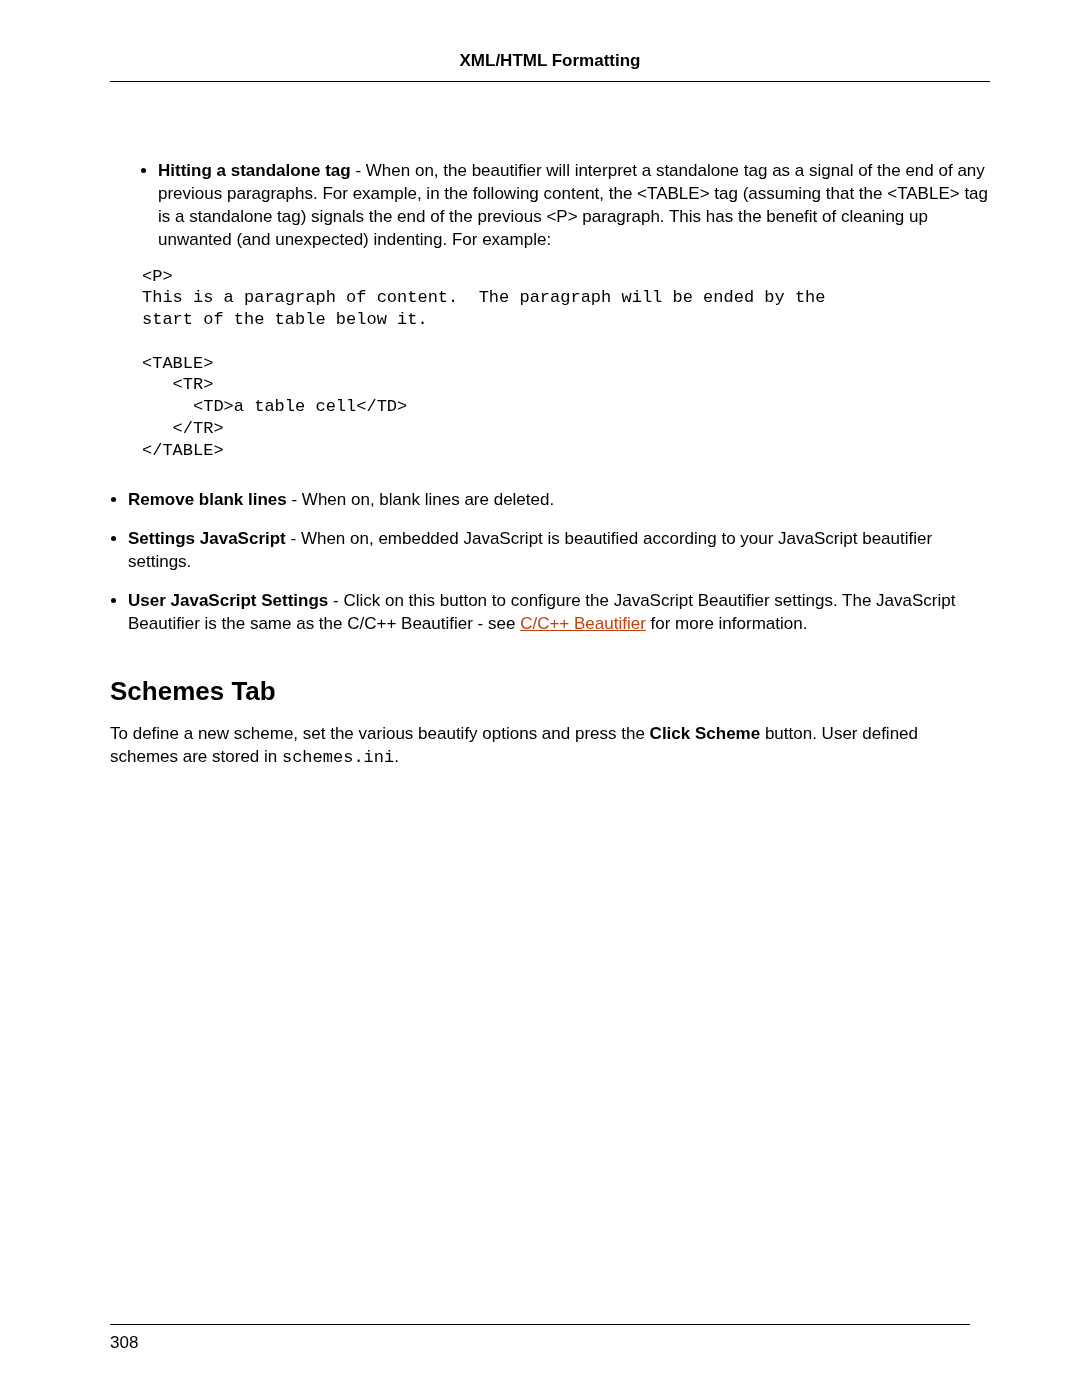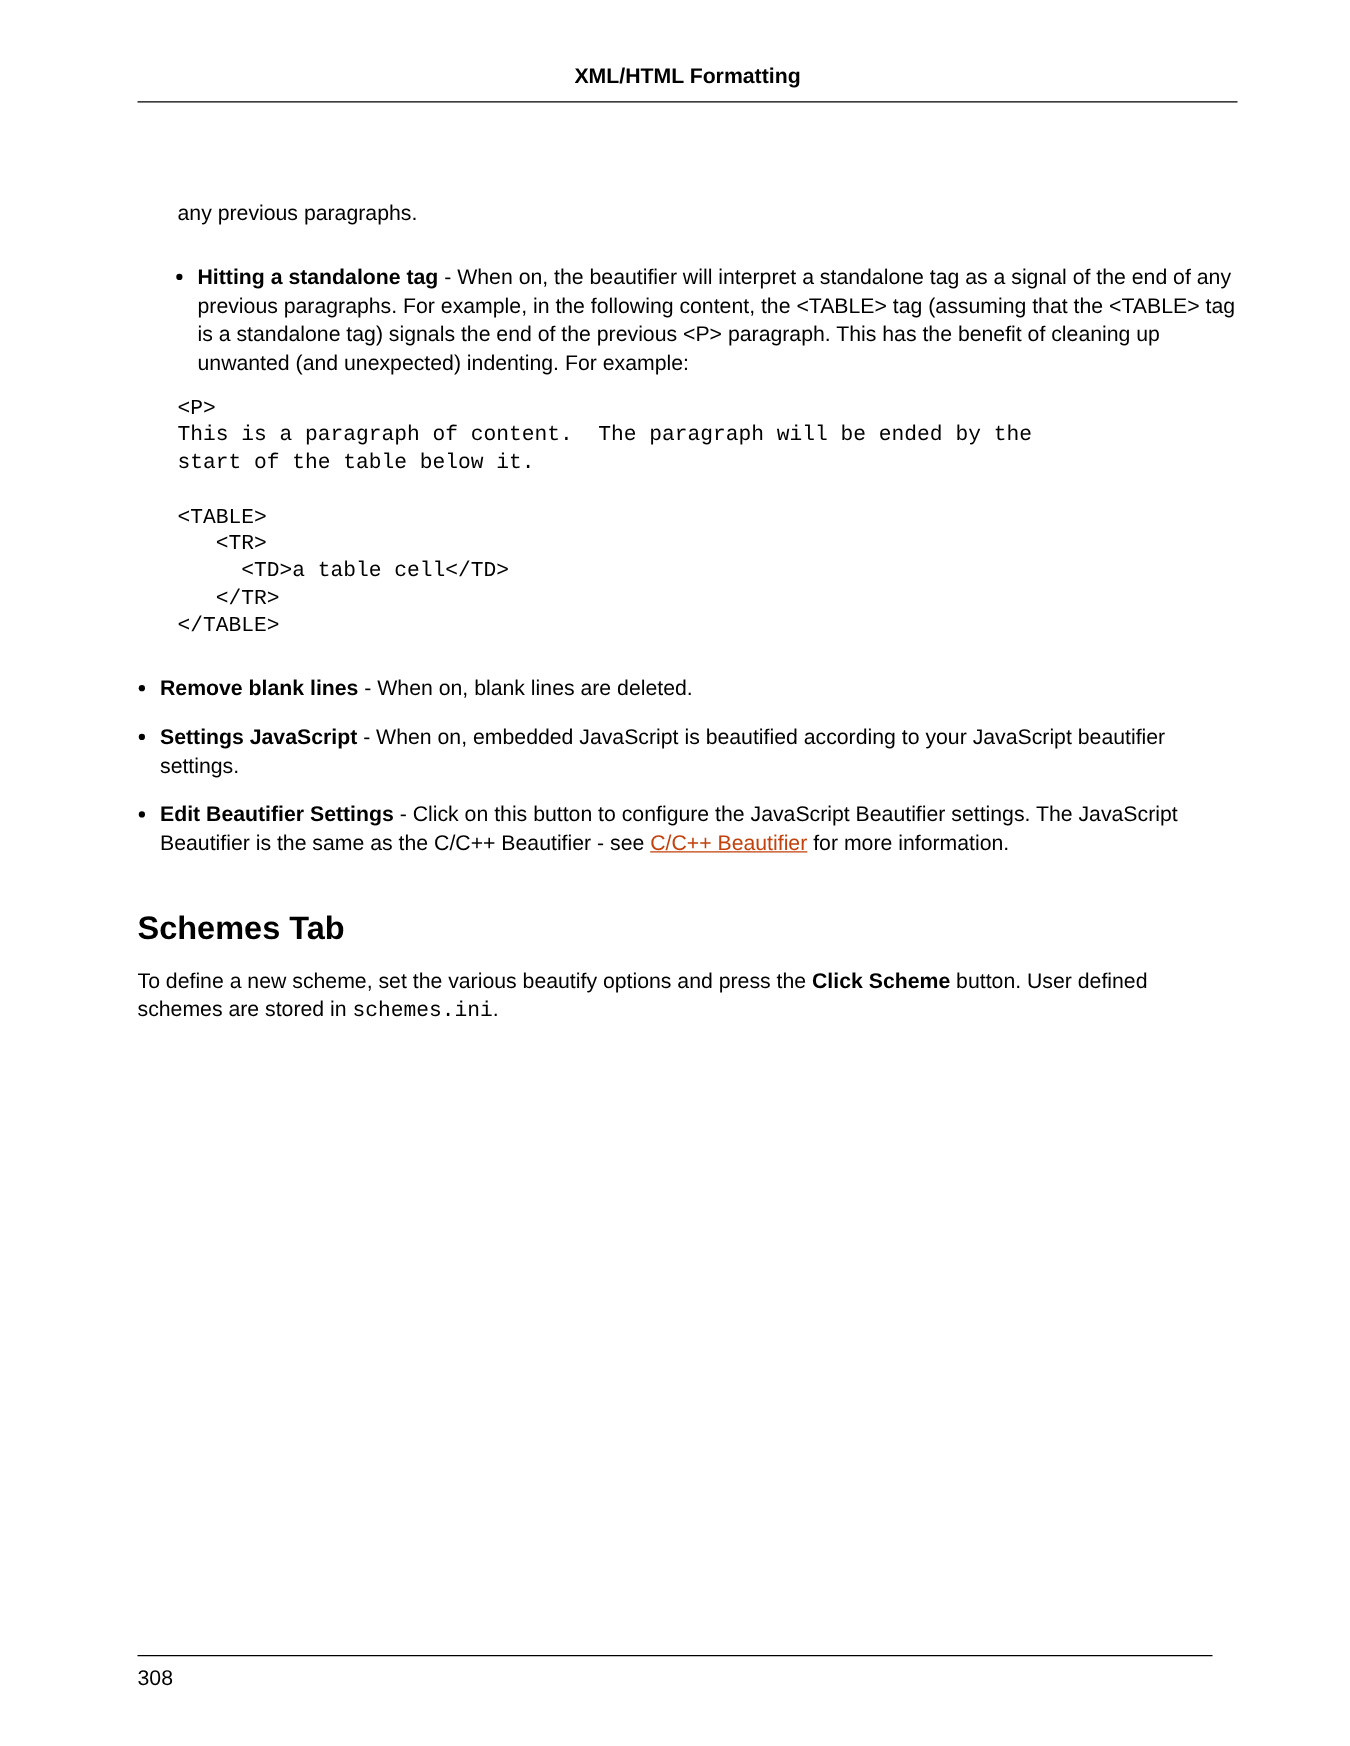--- a/index.html
+++ b/index.html
@@ -102,21 +102,20 @@
   }
 </style>
 </head>
 <body>
 
 <div class="page">
 
   <div class="header-title">XML/HTML Formatting</div>
   <hr class="header-rule">
 
-  <div class="continuation">any previous paragraphs.</div>
 
   <ul class="bullets nested">
     <li>
       <span class="bold">Hitting a standalone tag</span><span> - When on, the beautifier will interpret a standalone tag as a signal of the end of any previous paragraphs. For example, in the following content, the &lt;TABLE&gt; tag (assuming that the &lt;TABLE&gt; tag is a standalone tag) signals the end of the previous &lt;P&gt; paragraph. This has the benefit of cleaning up unwanted (and unexpected) indenting. For example:</span>
     </li>
   </ul>
 
   <div class="code-block">&lt;P&gt;
 This is a paragraph of content.  The paragraph will be ended by the
 start of the table below it.
@@ -128,21 +127,21 @@
 &lt;/TABLE&gt;</div>
 
   <ul class="outer-bullets">
     <li>
       <span class="bold">Remove blank lines</span><span> - When on, blank lines are deleted.</span>
     </li>
     <li>
       <span class="bold">Settings JavaScript</span><span> - When on, embedded JavaScript is beautified according to your JavaScript beautifier settings.</span>
     </li>
     <li>
-      <span class="bold">Edit Beautifier Settings</span><span> - Click on this button to configure the JavaScript Beautifier settings. The JavaScript Beautifier is the same as the C/C++ Beautifier - see </span><a href="#" class="link">C/C++ Beautifier</a><span> for more information.</span>
+      <span class="bold">User JavaScript Settings</span><span> - Click on this button to configure the JavaScript Beautifier settings. The JavaScript Beautifier is the same as the C/C++ Beautifier - see </span><a href="#" class="link">C/C++ Beautifier</a><span> for more information.</span>
     </li>
   </ul>
 
   <div class="section-heading">Schemes Tab</div>
 
   <p class="body-para">
     <span>To define a new scheme, set the various beautify options and press the </span><span class="bold">Click Scheme</span><span> button. User defined schemes are stored in </span><span class="mono">schemes.ini</span><span>.</span>
   </p>
 
   <hr class="footer-rule">

